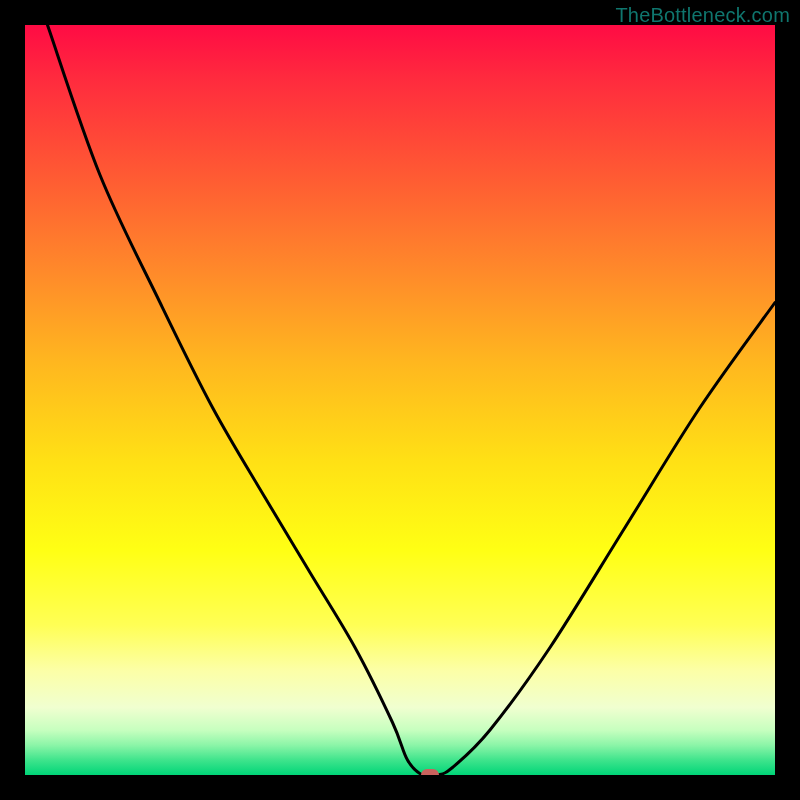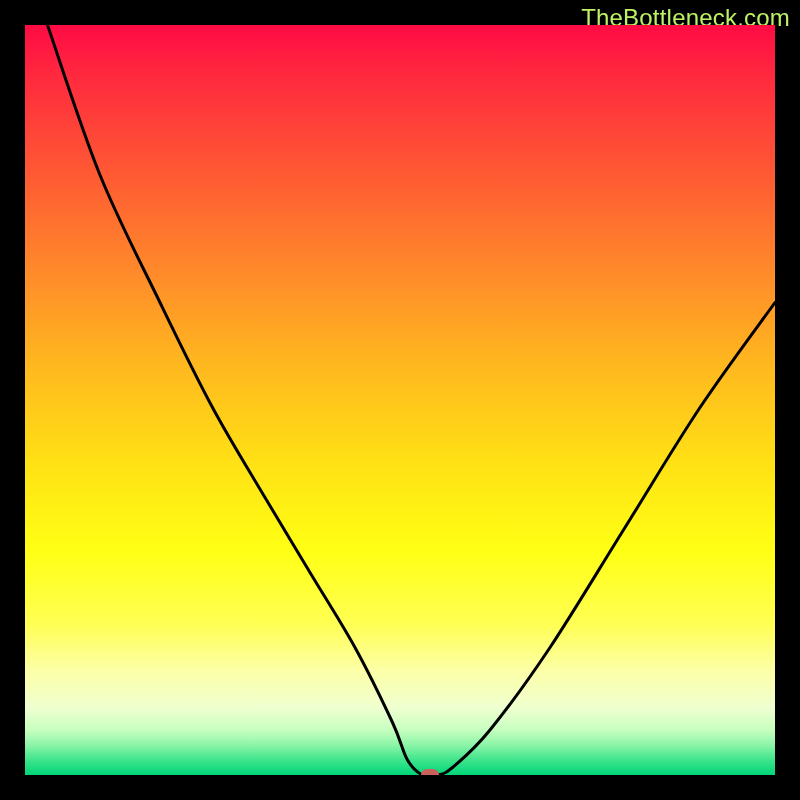--- a/index.html
+++ b/index.html
@@ -55,22 +55,22 @@
     width: 18px;
     height: 12px;
     border-radius: 6px;
     background: #c9625d;
     transform: translate(-50%, -50%);
   }
   .watermark {
     position: absolute;
     top: 4px;
     right: 10px;
-    color: #bef264;
-    font-size: 24px;
+    color: #0f766e;
+    font-size: 20px;
     letter-spacing: 0.2px;
     font-weight: 500;
   }
 </style>
 </head>
 <body>
 
 <div class="frame">
   <div class="watermark">TheBottleneck.com</div>
 

